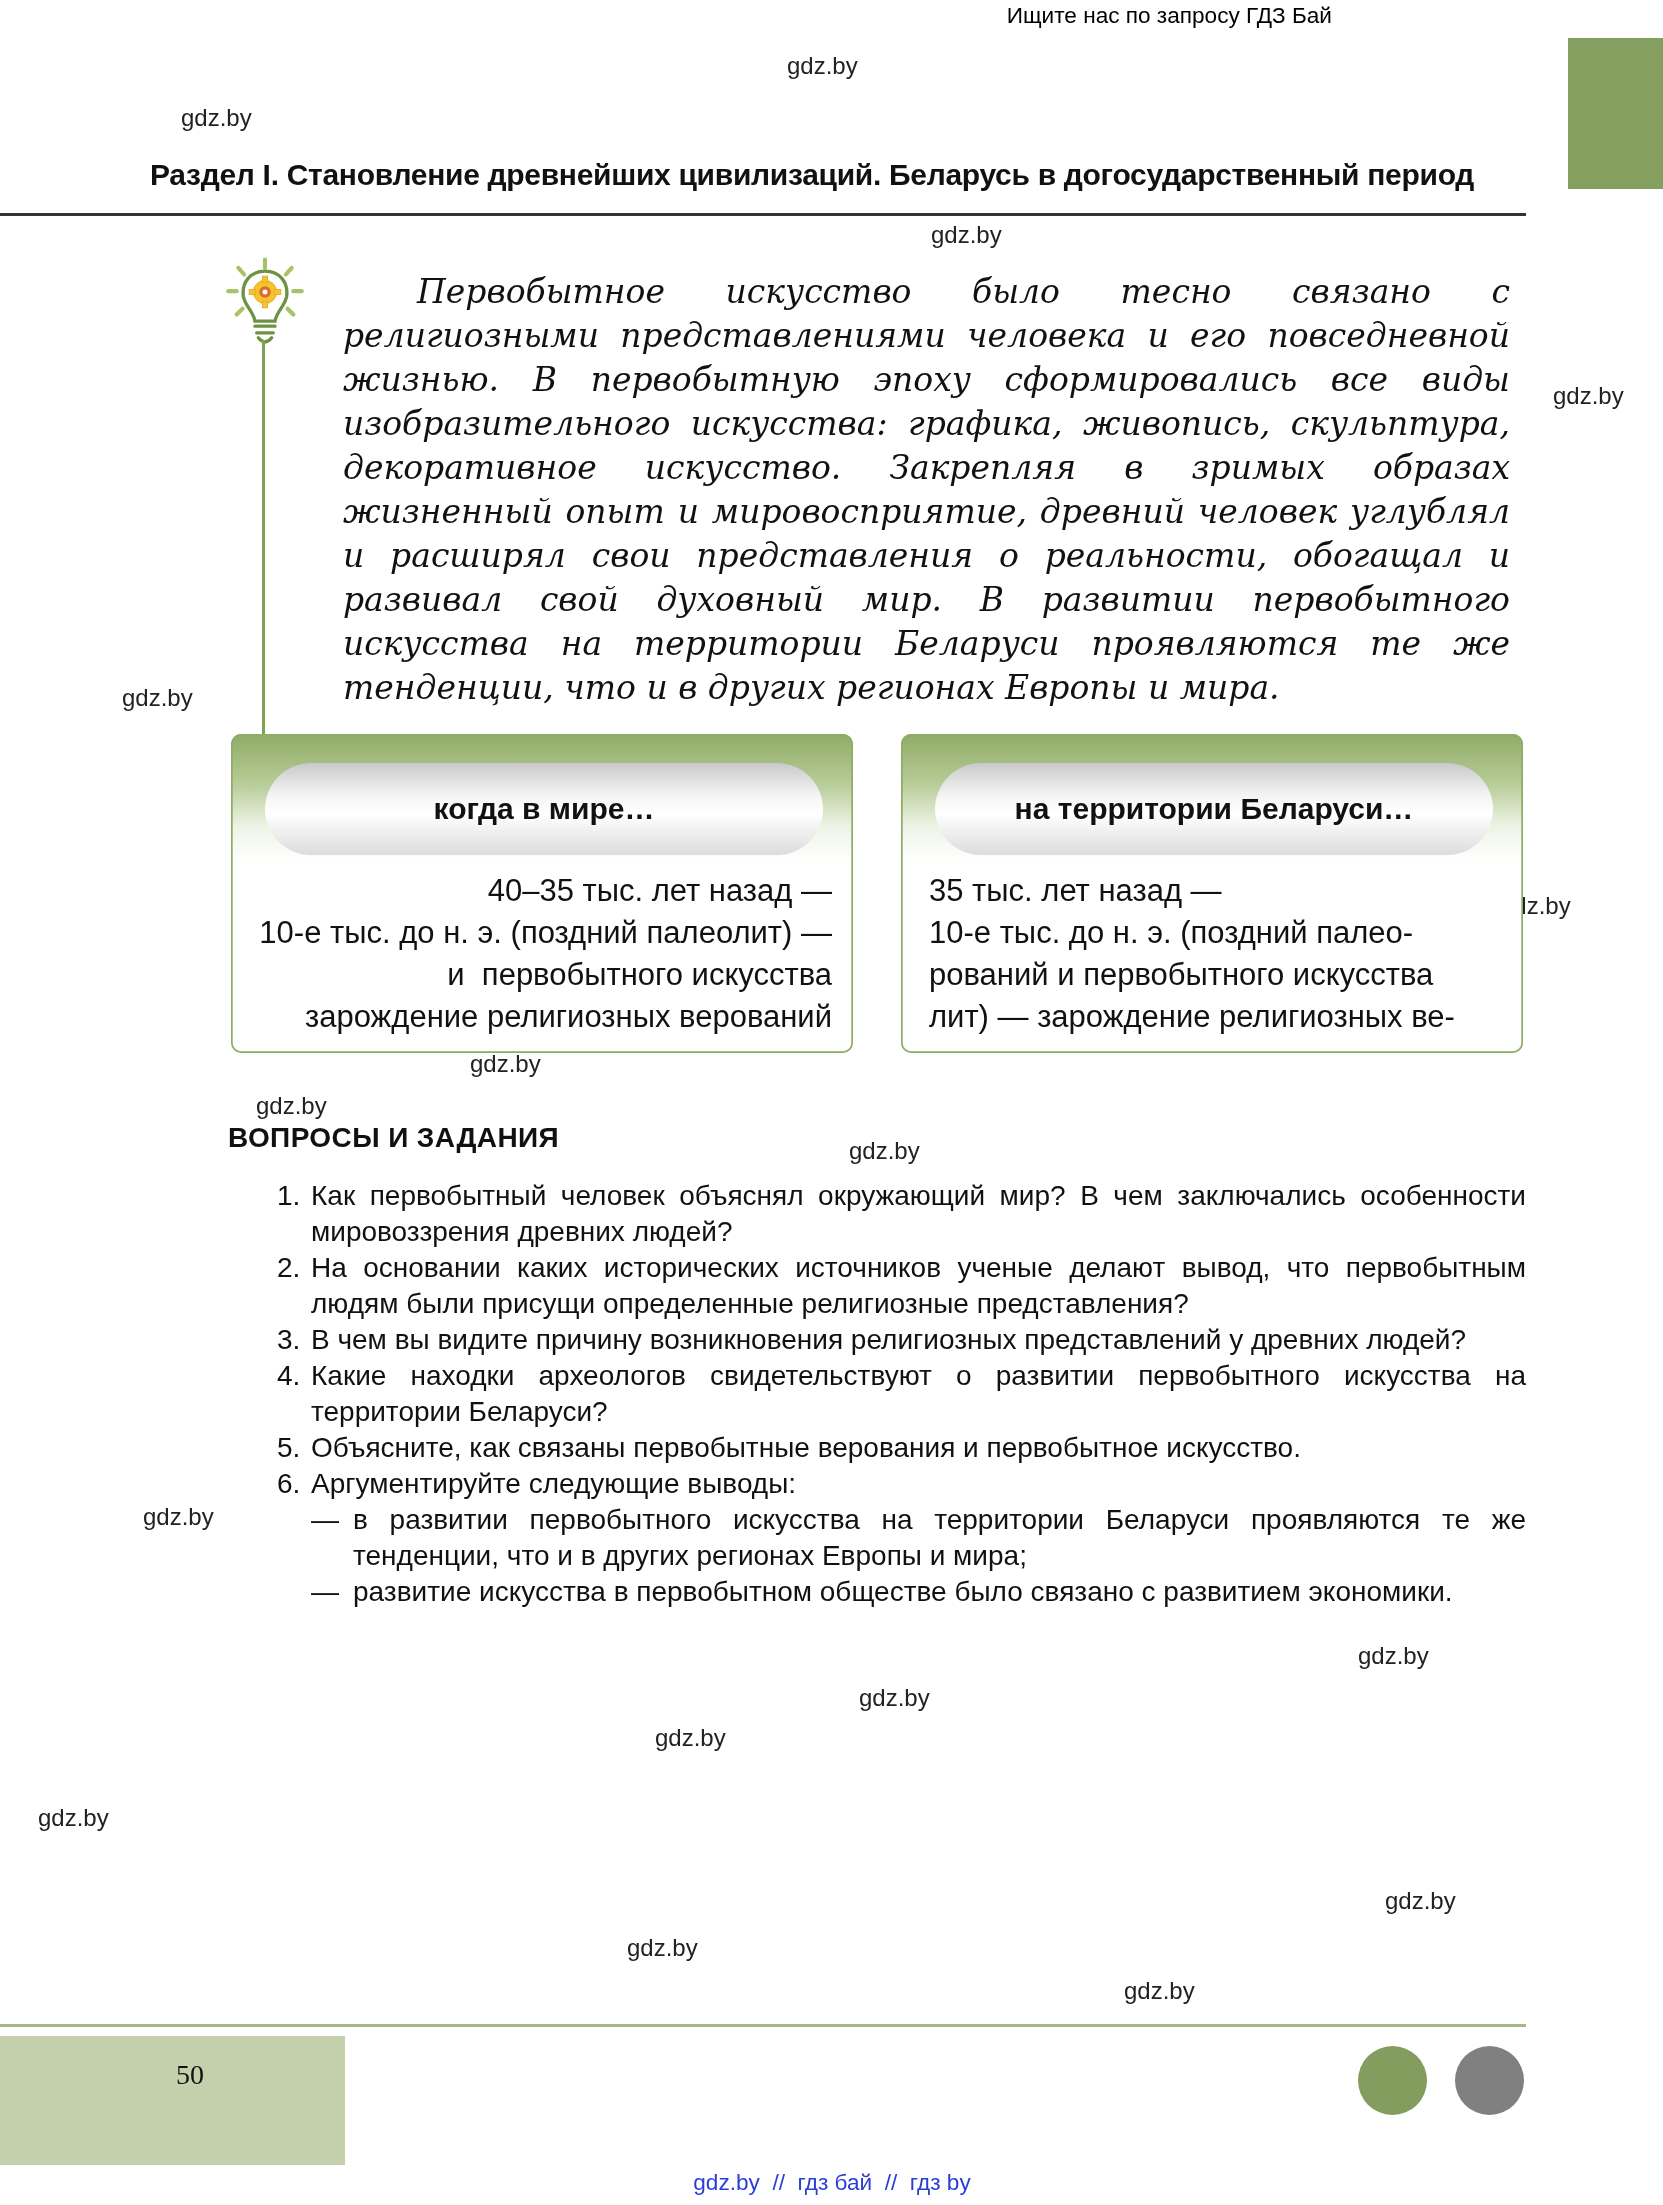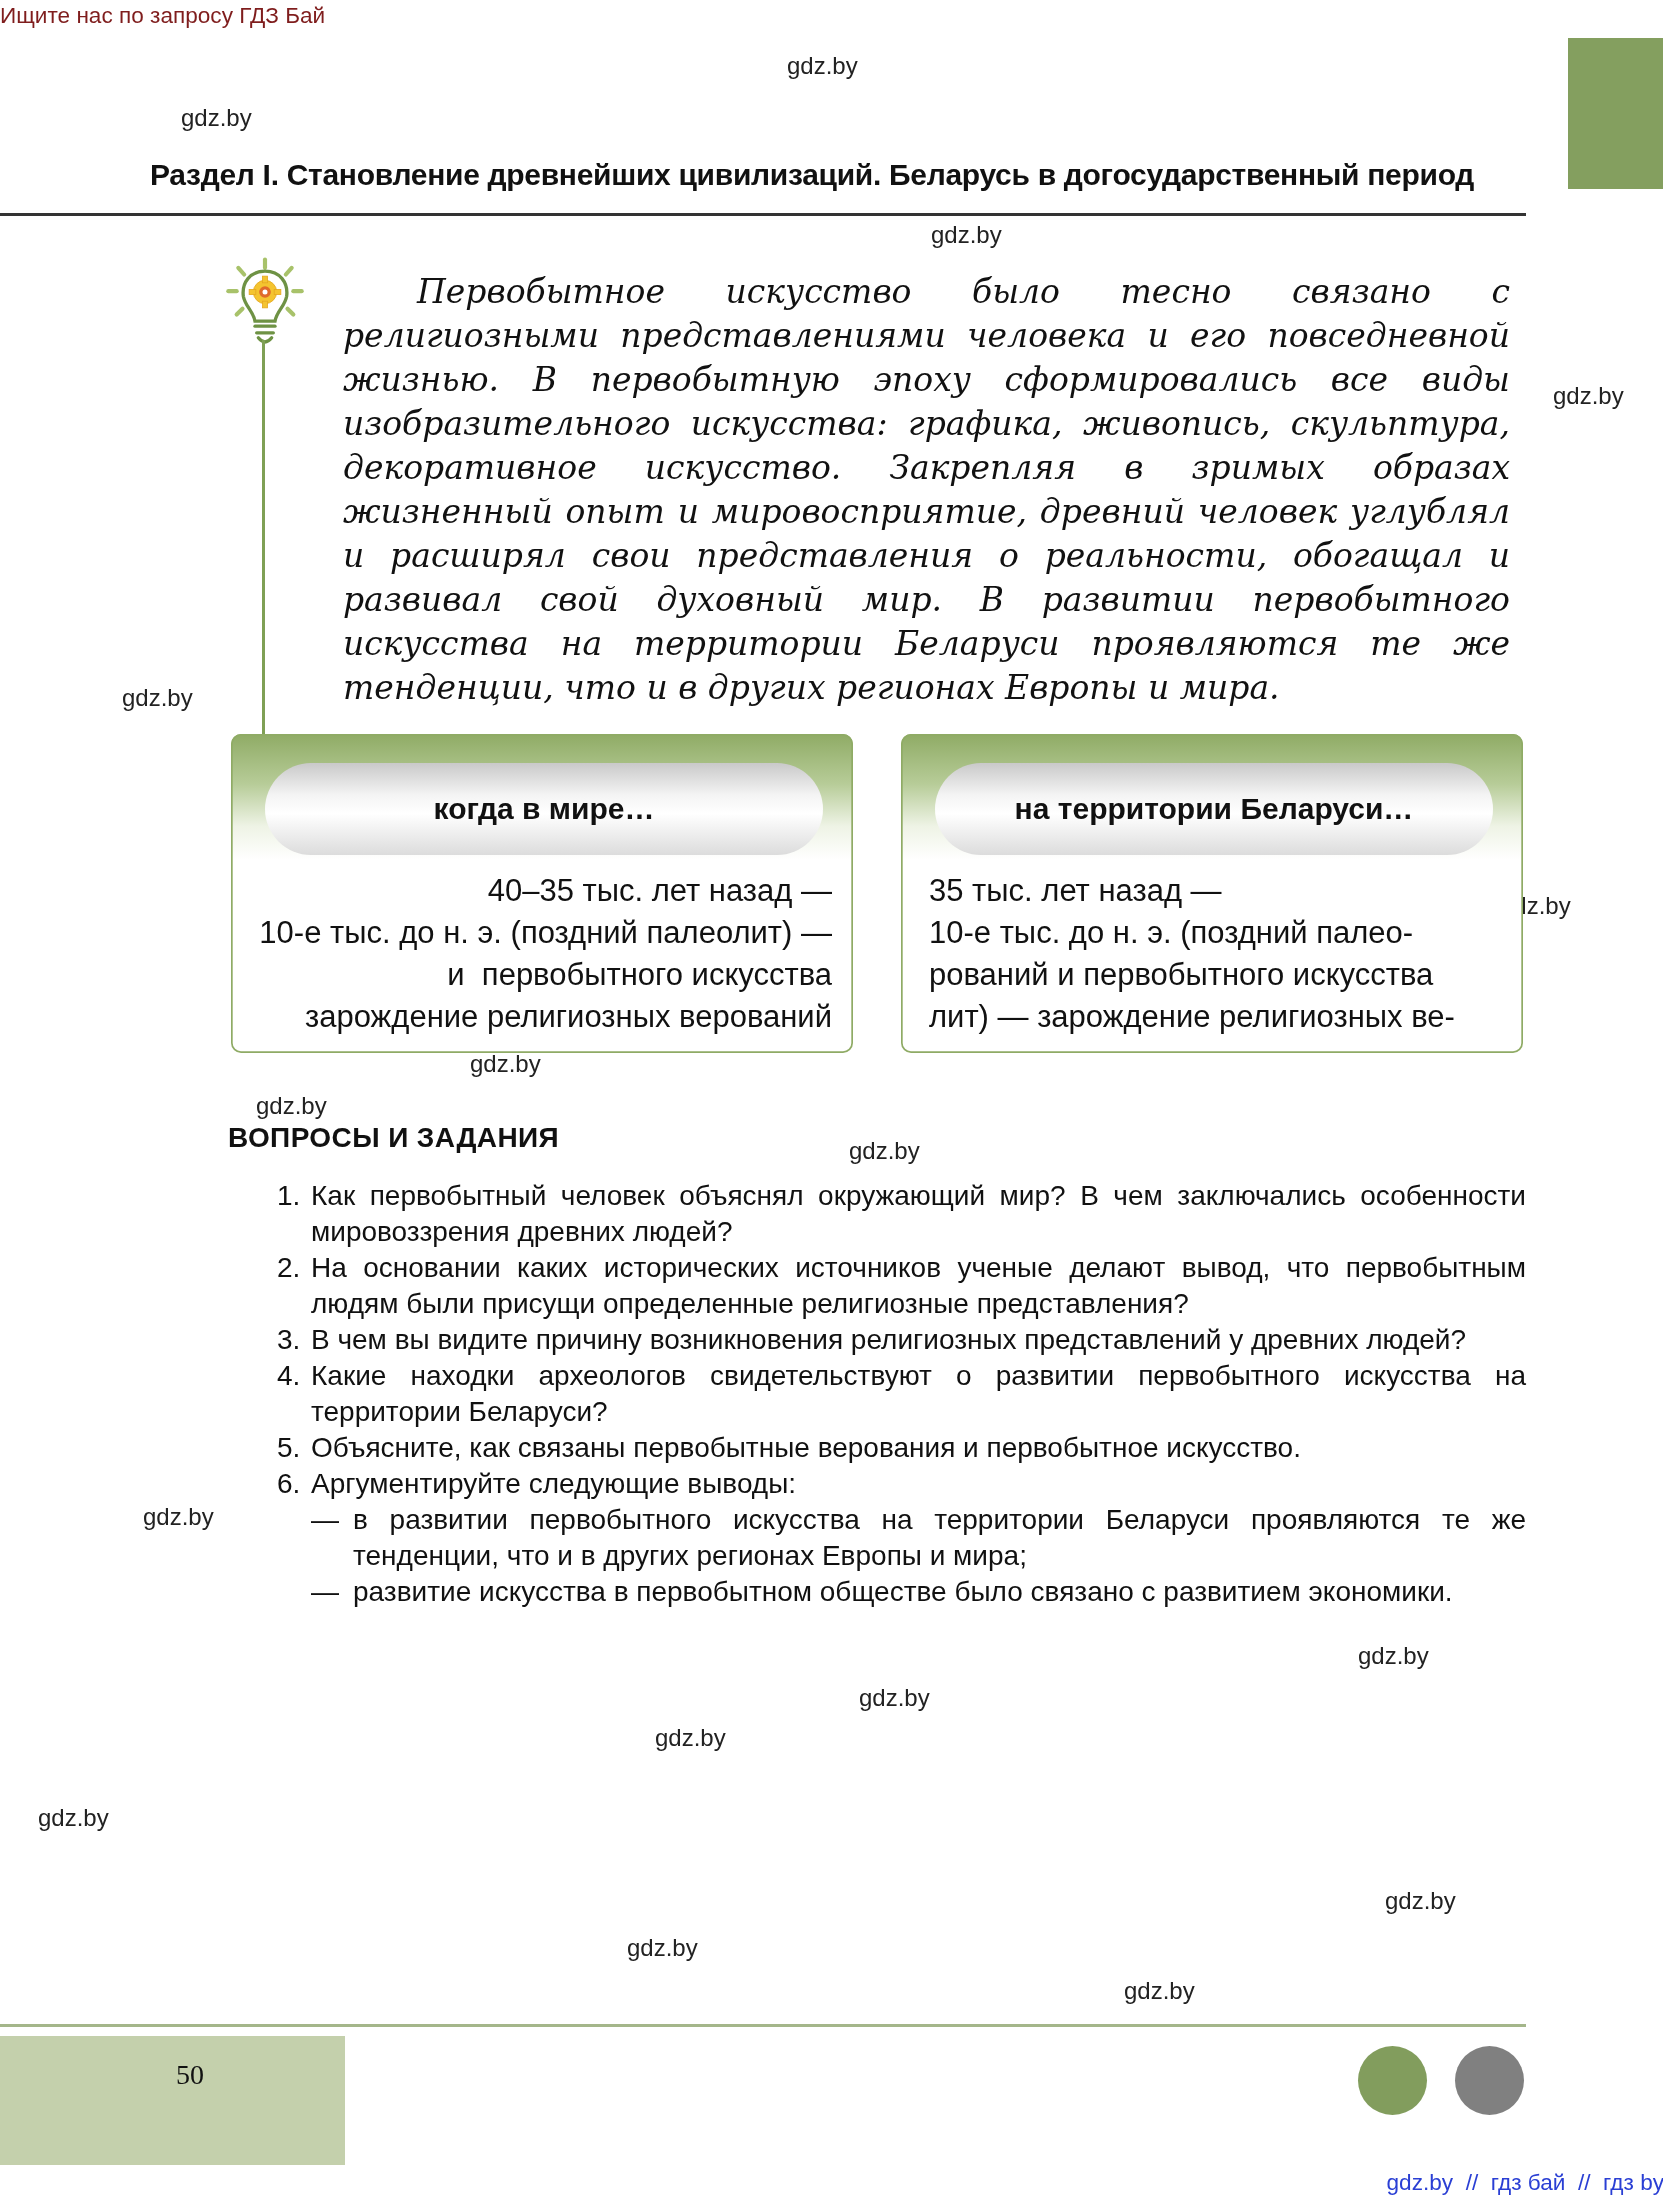--- a/index.html
+++ b/index.html
@@ -2,21 +2,21 @@
 <html style="font-size:13.4px"><head>
 <meta charset="utf-8">
 <style>
   html, body { margin: 0; padding: 0; }
   body {
     width: 1664px; height: 2205px; position: relative; overflow: hidden;
     background: #ffffff; color: #111;
     font-family: "Liberation Sans", "DejaVu Sans", sans-serif;
   }
   .abs { position: absolute; }
-  .top-banner { left: 0; width: 1332px; top: 3.4px; text-align: left; color: #7f1d1d; font-size: 22.6px; }
+  .top-banner { left: 0; width: 1332px; top: 3.4px; text-align: right; color: #000000; font-size: 22.6px; }
   .wm { color: #222; font-size: 24px; white-space: nowrap; }
   .side-tab { left: 1568px; top: 38px; width: 96px; height: 151px; background: #849f5f; }
   .section-title { left: 150px; top: 158px; font-size: 30px; font-weight: bold; letter-spacing: -0.3px; white-space: nowrap; color: #111; }
   .header-rule { left: 0; top: 213px; width: 1526px; height: 2.5px; background: #333; }
 
   .bulb { left: 225px; top: 256px; width: 80px; height: 92px; }
   .vline { left: 262px; top: 340px; width: 3.4px; height: 402px; background: #7fa055; }
 
   .intro {
     left: 327px; top: 254px; width: 1199px;
@@ -47,21 +47,21 @@
   .sub { display: flex; margin-left: 34px; }
   .sub .dash { width: 42px; flex: 0 0 42px; }
   .sub .txt { flex: 1; text-align: justify; }
 
   .footer-rule { left: 0; top: 2024px; width: 1526px; height: 3.4px; background: #a4b68a; }
   .page-box { left: 0; top: 2036px; width: 345px; height: 129px; background: #c4d0ac; }
   .page-num { left: 176px; top: 2059px; font-family: "Liberation Serif", "DejaVu Serif", serif; font-size: 28px; color:#111; }
   .dot { top: 2046px; width: 69px; height: 69px; border-radius: 50%; }
   .dot-green { left: 1358px; background: #829d5d; }
   .dot-gray { left: 1455px; background: #808080; }
-  .bottom-links { left: 0; width: 1664px; top: 2170px; text-align: right; color: #2a3fd4; font-size: 22.6px; }
+  .bottom-links { left: 0; width: 1664px; top: 2170px; text-align: center; color: #2a3fd4; font-size: 22.6px; }
 </style>
 </head>
 <body>
 
 <div class="abs top-banner">Ищите нас по запросу ГДЗ Бай</div>
 
 <div class="abs wm" style="left:787px;top:52px">gdz.by</div>
 <div class="abs wm" style="left:181px;top:104px">gdz.by</div>
 <div class="abs wm" style="left:931px;top:221px">gdz.by</div>
 <div class="abs wm" style="left:1553px;top:382px">gdz.by</div>

